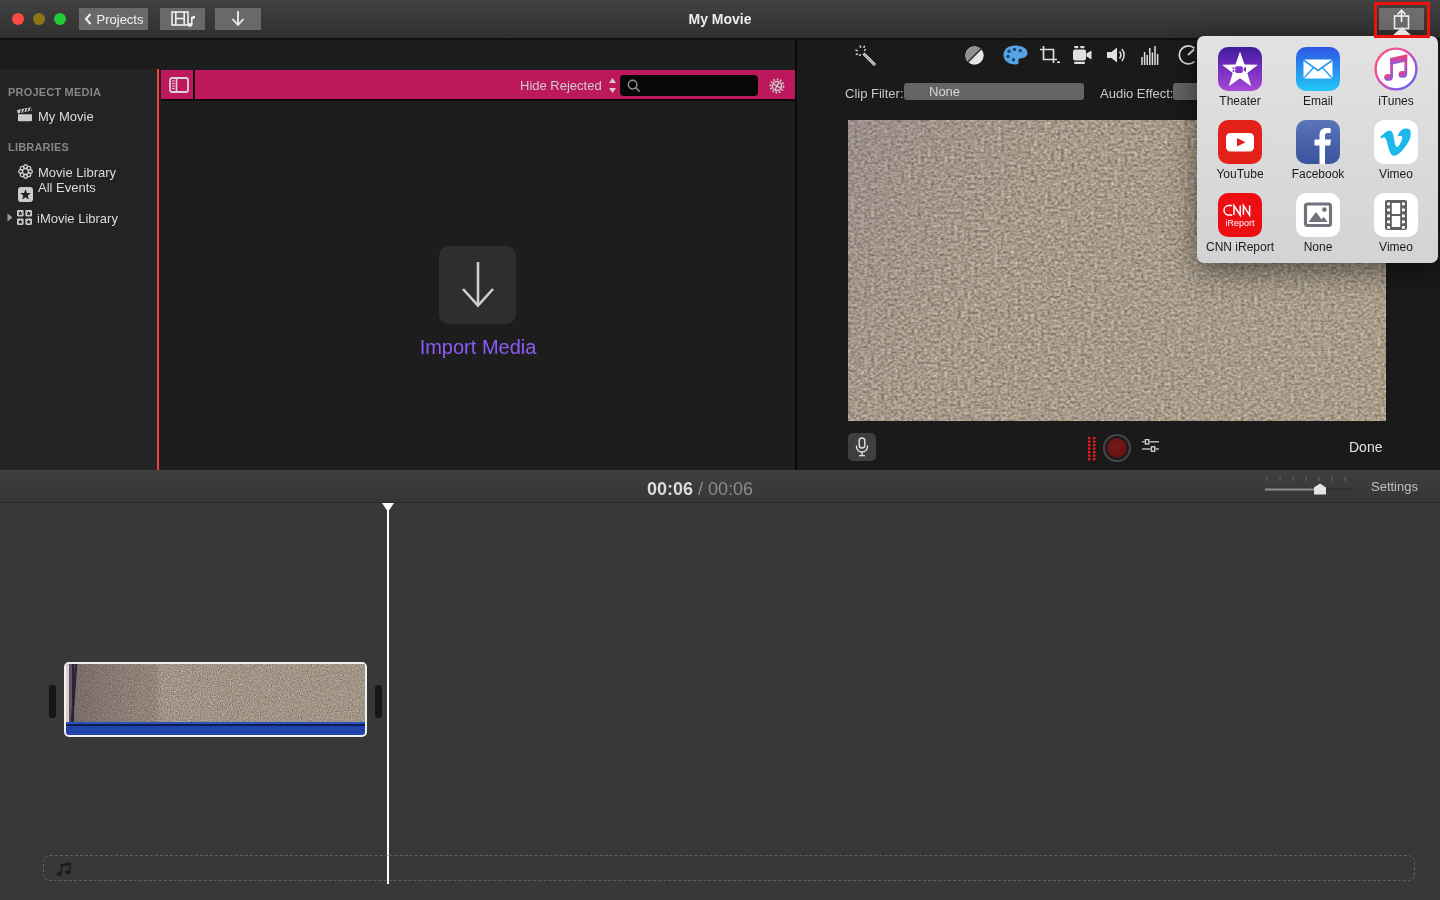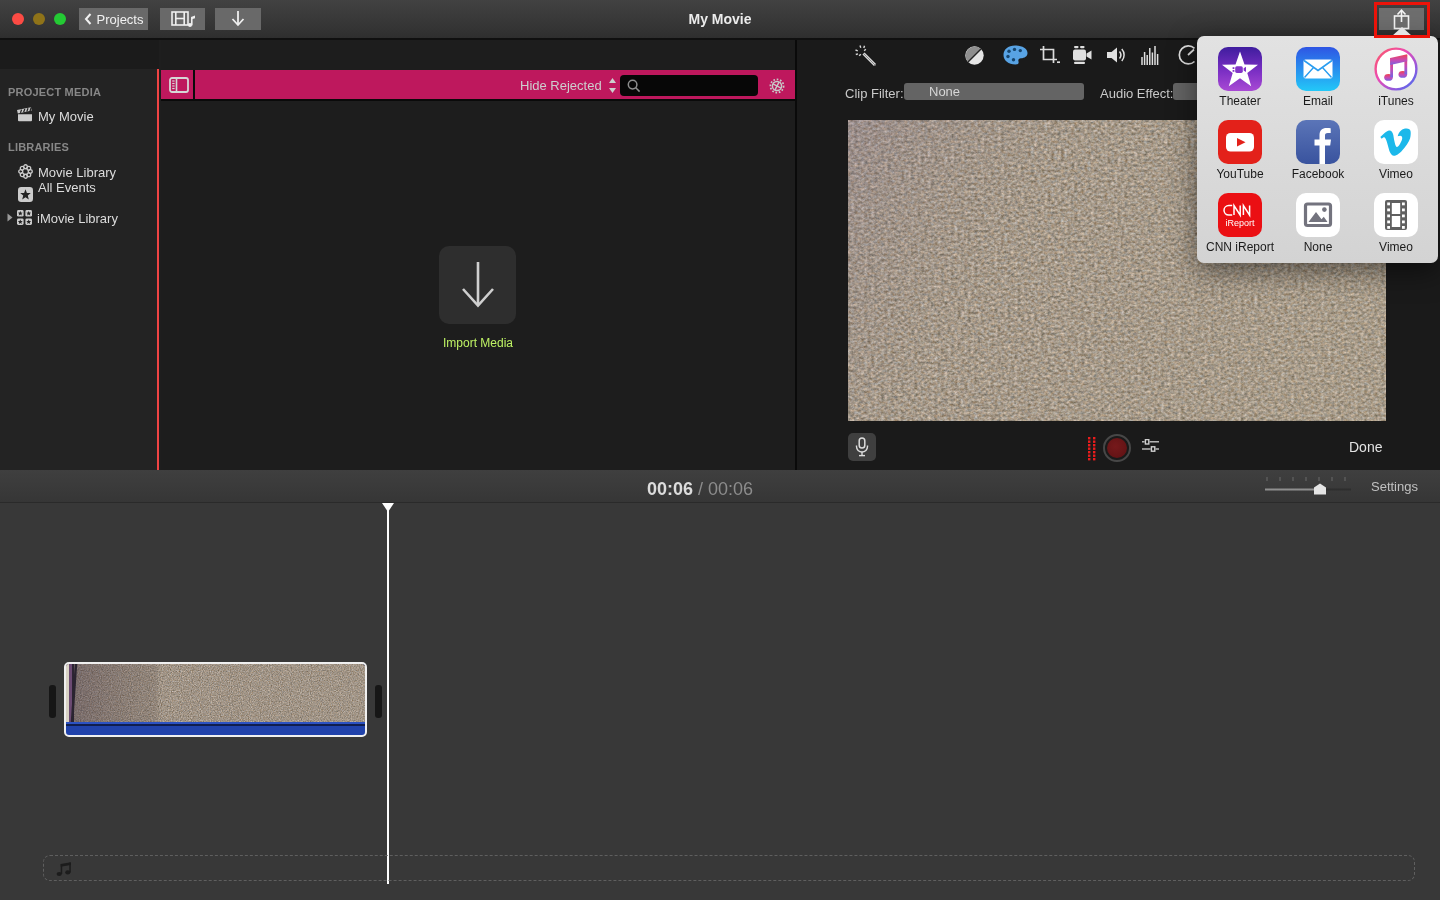--- a/index.html
+++ b/index.html
@@ -26,21 +26,21 @@
 .sbitem{position:absolute;left:38px;font-size:13px;color:#dcdcdc}
 #mediapane{position:absolute;left:161px;top:40px;width:634px;height:430px;background:#1d1d1d}
 #tabrow{position:absolute;left:0;top:0;width:634px;height:29px;background:#1b1b1b;border-bottom:1px solid #0a0a0a}
 .tab{position:absolute;top:5px;height:19px;line-height:19px;font-size:13px;color:#e3e3e3}
 #tab-mymedia{left:34px;width:83px;background:#525252;border-radius:4px;text-align:center;color:#fff;font-weight:bold}
 #toolrow{position:absolute;left:0;top:30px;width:634px;height:31px;background:#be185d;border-bottom:2px solid #0a0a0a}
 #togglecell{position:absolute;left:0;top:0;width:34px;height:31px;border-right:2px solid #0a0a0a}
 #searchbox{position:absolute;left:459px;top:5px;width:138px;height:21px;background:#070707;border-radius:4px}
 #browser{position:absolute;left:0;top:63px;width:634px;height:367px;background:#1d1d1d}
 #importbtn{position:absolute;left:278px;top:143px;width:77px;height:78px;background:#2e2e2e;border-radius:10px;display:flex;align-items:center;justify-content:center}
-#importlabel{position:absolute;left:228px;top:233px;width:178px;text-align:center;font-size:12px;color:#bef264}
+#importlabel{position:absolute;left:228px;top:233px;width:178px;text-align:center;font-size:20px;color:#8b5cf6}
 #viewer{position:absolute;left:797px;top:40px;width:643px;height:430px;background:#1a1a1a}
 #video{position:absolute;left:51px;top:80px;width:538px;height:301px;overflow:hidden}
 .vlabel{position:absolute;font-size:13px;color:#c9c9c9}
 .vfield{position:absolute;top:43px;height:17px;background:#646464;border-radius:3px;color:#d7d7d7;font-size:13px;line-height:17px;padding-left:25px}
 #micbtn{position:absolute;left:51px;top:393px;width:28px;height:28px;background:#3f3f3f;border-radius:5px}
 #donebtn{position:absolute;left:552px;top:399px;font-size:14px;color:#e2e2e2}
 
 #strip{position:absolute;left:0;top:470px;width:1440px;height:33px;background:linear-gradient(#3f3f3f,#363636);border-bottom:1px solid #2a2a2a}
 #timecode{position:absolute;left:600px;top:9px;width:200px;text-align:center;font-size:18px;color:#8c8c8c}
 #timecode b{color:#dcdcdc;font-weight:bold}

